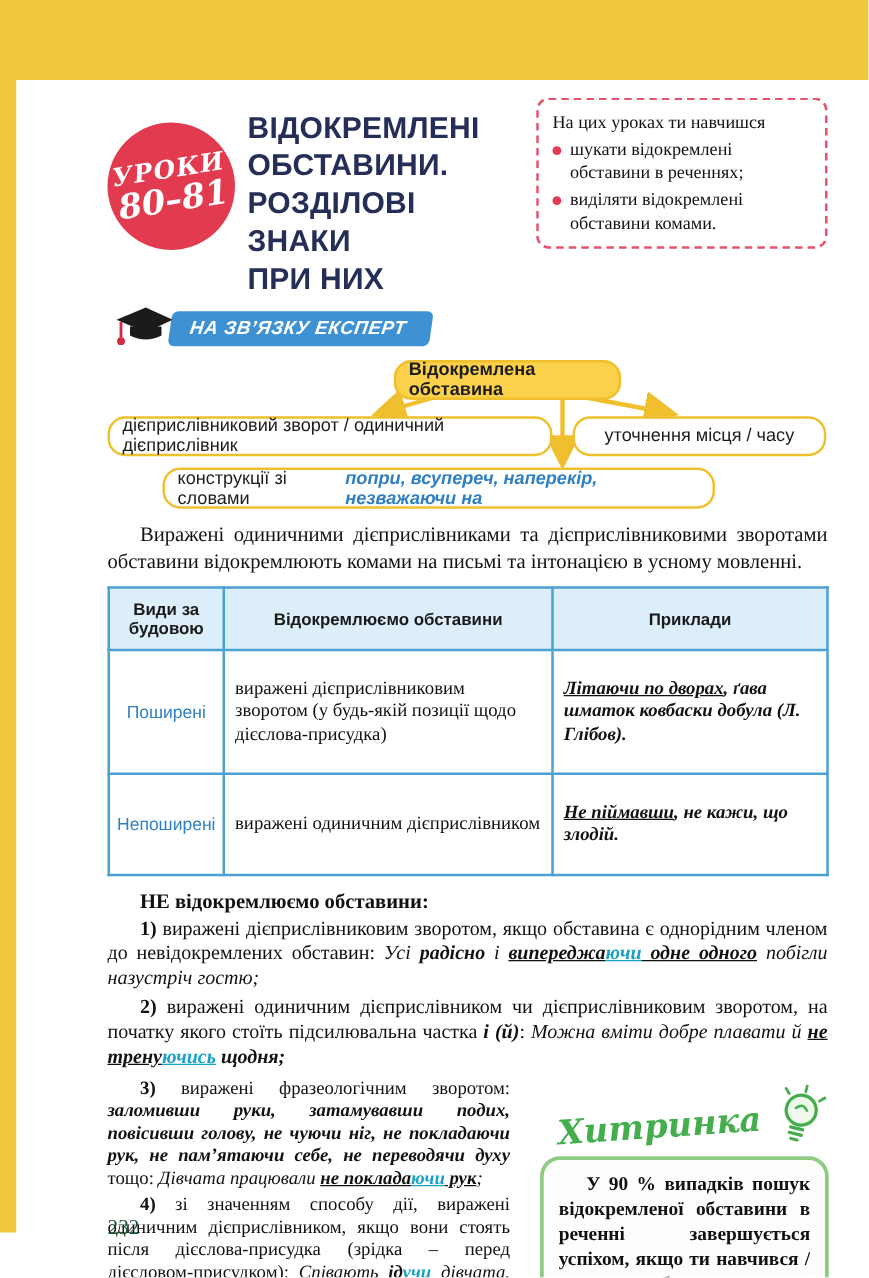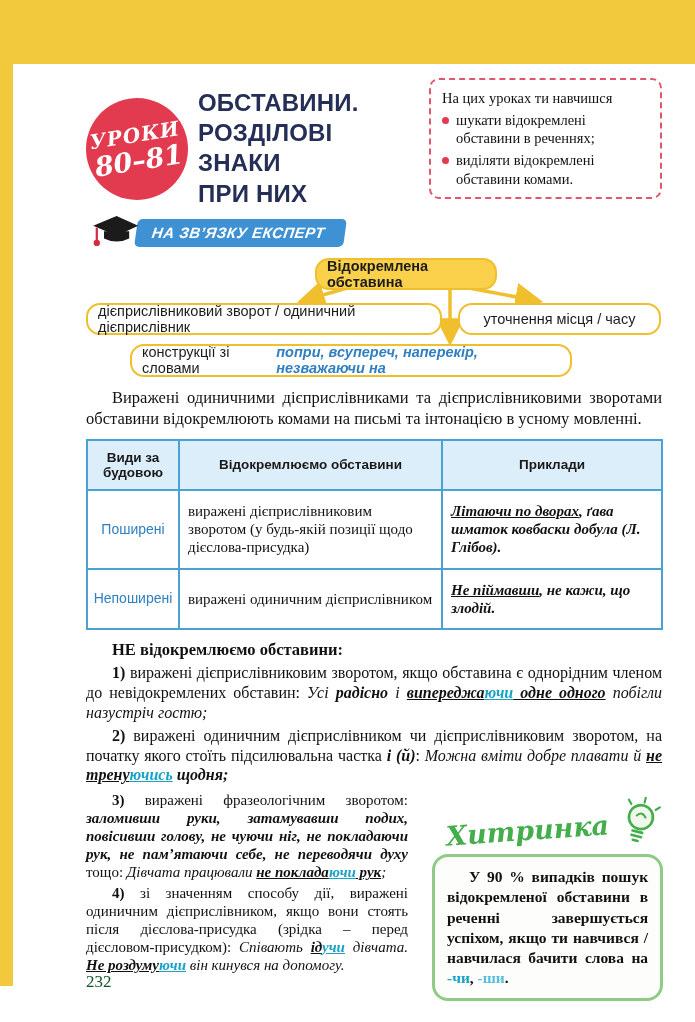--- a/index.html
+++ b/index.html
@@ -42,21 +42,21 @@
   .d-right{left:372px;top:45px;width:203px;height:32px}
   .d-bottom{left:44px;top:86px;width:442px;height:33px}
 
   
   .para{margin-top:9px;font-size:16.5px;line-height:1.27;text-align:justify;text-indent:26px}
 
   table.tbl{margin-top:9px;border-collapse:collapse;width:575px;font-size:15px;table-layout:fixed}
   .tbl th,.tbl td{border:2px solid #4BA0D4;vertical-align:middle}
   .tbl th{background:#DCEEF9;font-family:"Liberation Sans",sans-serif;font-size:13.5px;font-weight:bold;
     padding:9px 4px;color:#1a1a1a}
-  .tbl td{padding:11px 8px;line-height:1.22}
+  .tbl td{padding:21px 8px;line-height:1.22}
   .tbl td.type{color:#2F7FC1;font-family:"Liberation Sans",sans-serif;font-size:14px;text-align:center;padding:5px 2px}
 
   .not-heading{margin-top:10px;font-weight:bold;font-size:16.5px;text-indent:26px}
   .item{font-size:16px;line-height:1.24;text-align:justify;text-indent:26px;margin-top:3px}
 
   .twocol{display:flex;gap:24px;margin-top:3px;align-items:flex-start}
   .col-left{flex:0 0 322px}
   .col-left .item{font-size:15px;line-height:1.2}
   .col-right{flex:1}
 
@@ -87,20 +87,21 @@
   <div class="side-strip"></div>
 
   <div class="content">
 
     <div class="header">
       <div class="lessons-badge">
         <span class="l1">УРОКИ</span>
         <span class="l2">80–81</span>
       </div>
       <h1 class="title">
+        <span>ВІДОКРЕМЛЕНІ</span>
         <span>ОБСТАВИНИ.</span>
         <span>РОЗДІЛОВІ ЗНАКИ</span>
         <span>ПРИ НИХ</span>
       </h1>
       <div class="learn-box">
         <div>На цих уроках ти навчишся</div>
         <div class="learn-item">
           <span class="bullet"></span>
           <span>шукати відокремлені обставини в реченнях;</span>
         </div>

